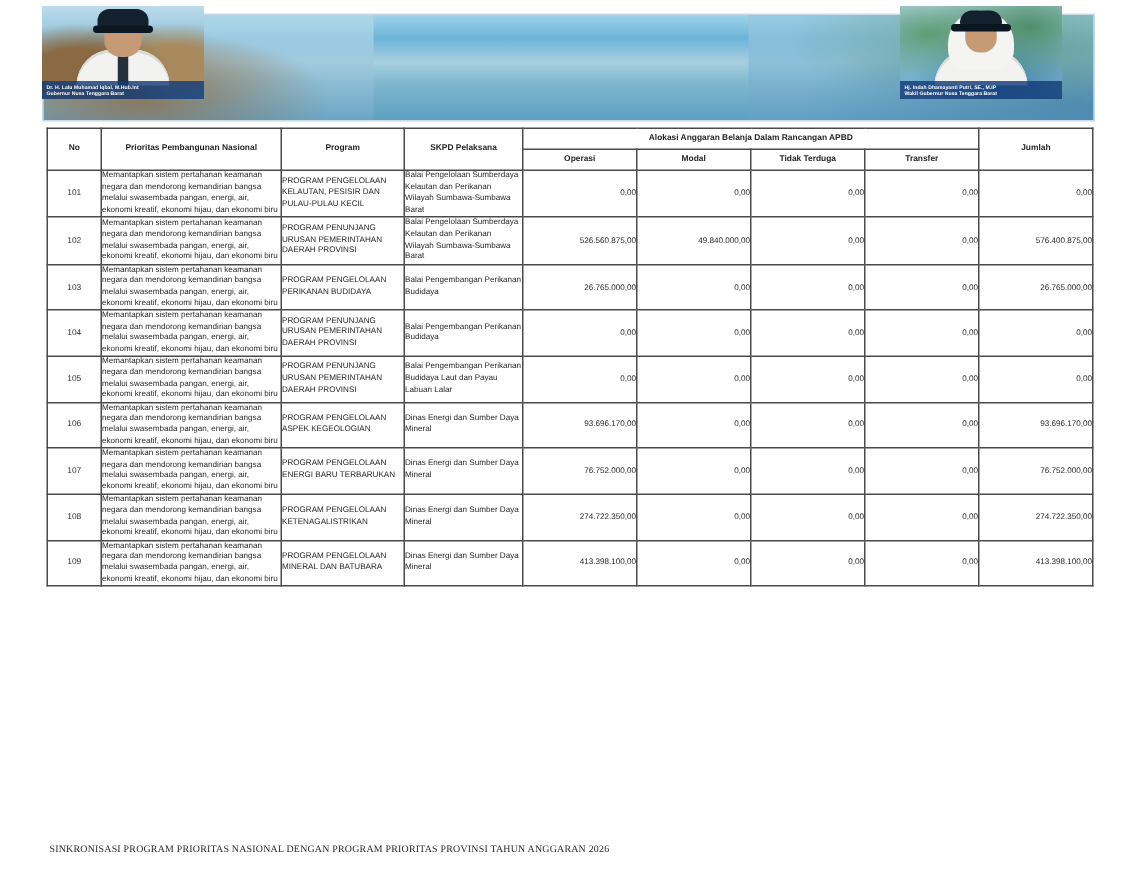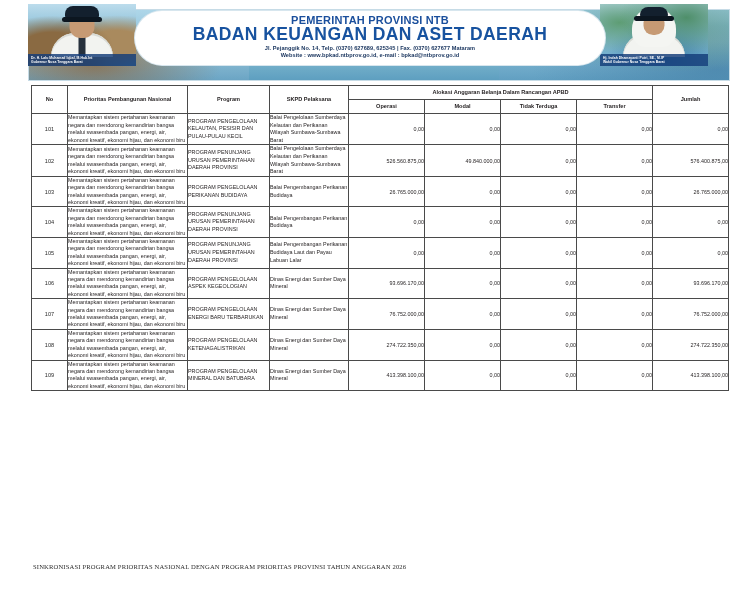--- a/index.html
+++ b/index.html
@@ -291,26 +291,20 @@
       <div class="hijab"></div>
       <div class="head"></div>
       <div class="cap"></div>
     </div>
     <div class="caption">
       <div>Hj. Indah Dhamayanti Putri, SE., M.IP</div>
       <div>Wakil Gubernur Nusa Tenggara Barat</div>
     </div>
   </div>
 
-  <div class="kop-plate">
-    <div class="kop-line1">PEMERINTAH PROVINSI NTB</div>
-    <div class="kop-line2">BADAN KEUANGAN DAN ASET DAERAH</div>
-    <div class="kop-line3">Jl. Pejanggik No. 14, Telp. (0370) 627689, 625345 | Fax. (0370) 627677 Mataram</div>
-    <div class="kop-line4">Website : www.bpkad.ntbprov.go.id, e-mail : bpkad@ntbprov.go.id</div>
-  </div>
 
   <div class="tbl-wrap">
     <table class="sinkron">
       <colgroup>
         <col class="c-no">
           <col class="c-pri">
           <col class="c-prog">
           <col class="c-skpd">
         <col class="c-ops">
           <col class="c-mod">

